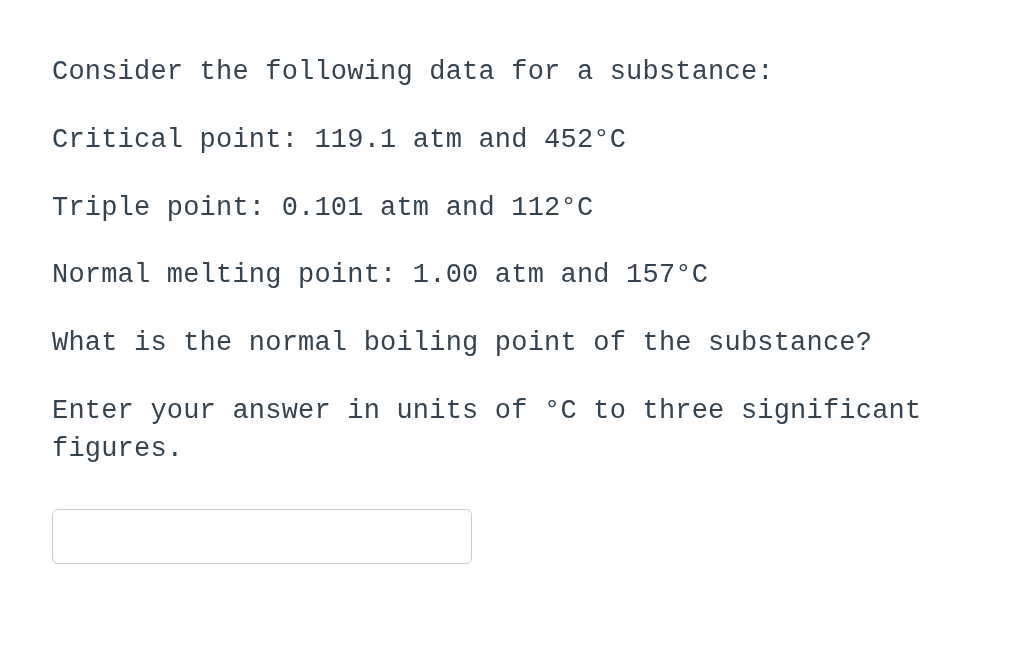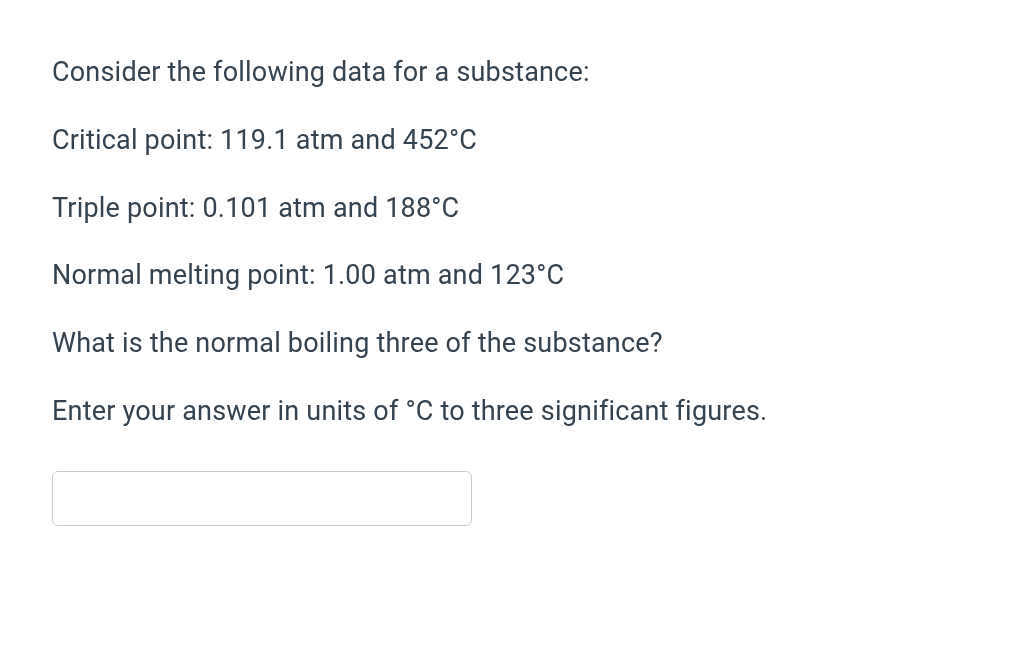--- a/index.html
+++ b/index.html
@@ -1,18 +1,19 @@
 <!DOCTYPE html>
 <html><head>
   <meta charset="utf-8">
   <style>
     * {
       margin: 8px;
       padding: 0;
       box-sizing: border-box;
+      font-family: Liberation Mono, monospace;
     }
     body {
       font-family: 'Segoe UI', -apple-system, BlinkMacSystemFont, Roboto, 'Helvetica Neue', Arial, sans-serif;
       background: #ffffff;
       padding: 30px 28px;
       width: 1024px;
       height: 659px;
       color: #34434f;
     }
     .paragraph {
@@ -35,24 +36,24 @@
   </style>
 </head>
 <body>
 
 
 
 <div class="paragraph">Consider the following data for a substance:</div>
 
 <div class="paragraph">Critical point: 119.1 atm and 452°C</div>
 
-<div class="paragraph">Triple point: 0.101 atm and 188°C</div>
+<div class="paragraph">Triple point: 0.101 atm and 112°C</div>
 
-<div class="paragraph">Normal melting point: 1.00 atm and 123°C</div>
+<div class="paragraph">Normal melting point: 1.00 atm and 157°C</div>
 
-<div class="paragraph">What is the normal boiling three of the substance?</div>
+<div class="paragraph">What is the normal boiling point of the substance?</div>
 
 <div class="paragraph">Enter your answer in units of °C to three significant figures.</div>
 
 <input type="text" class="answer-input" value="" style="">
 
 
 
 
 </body></html>

